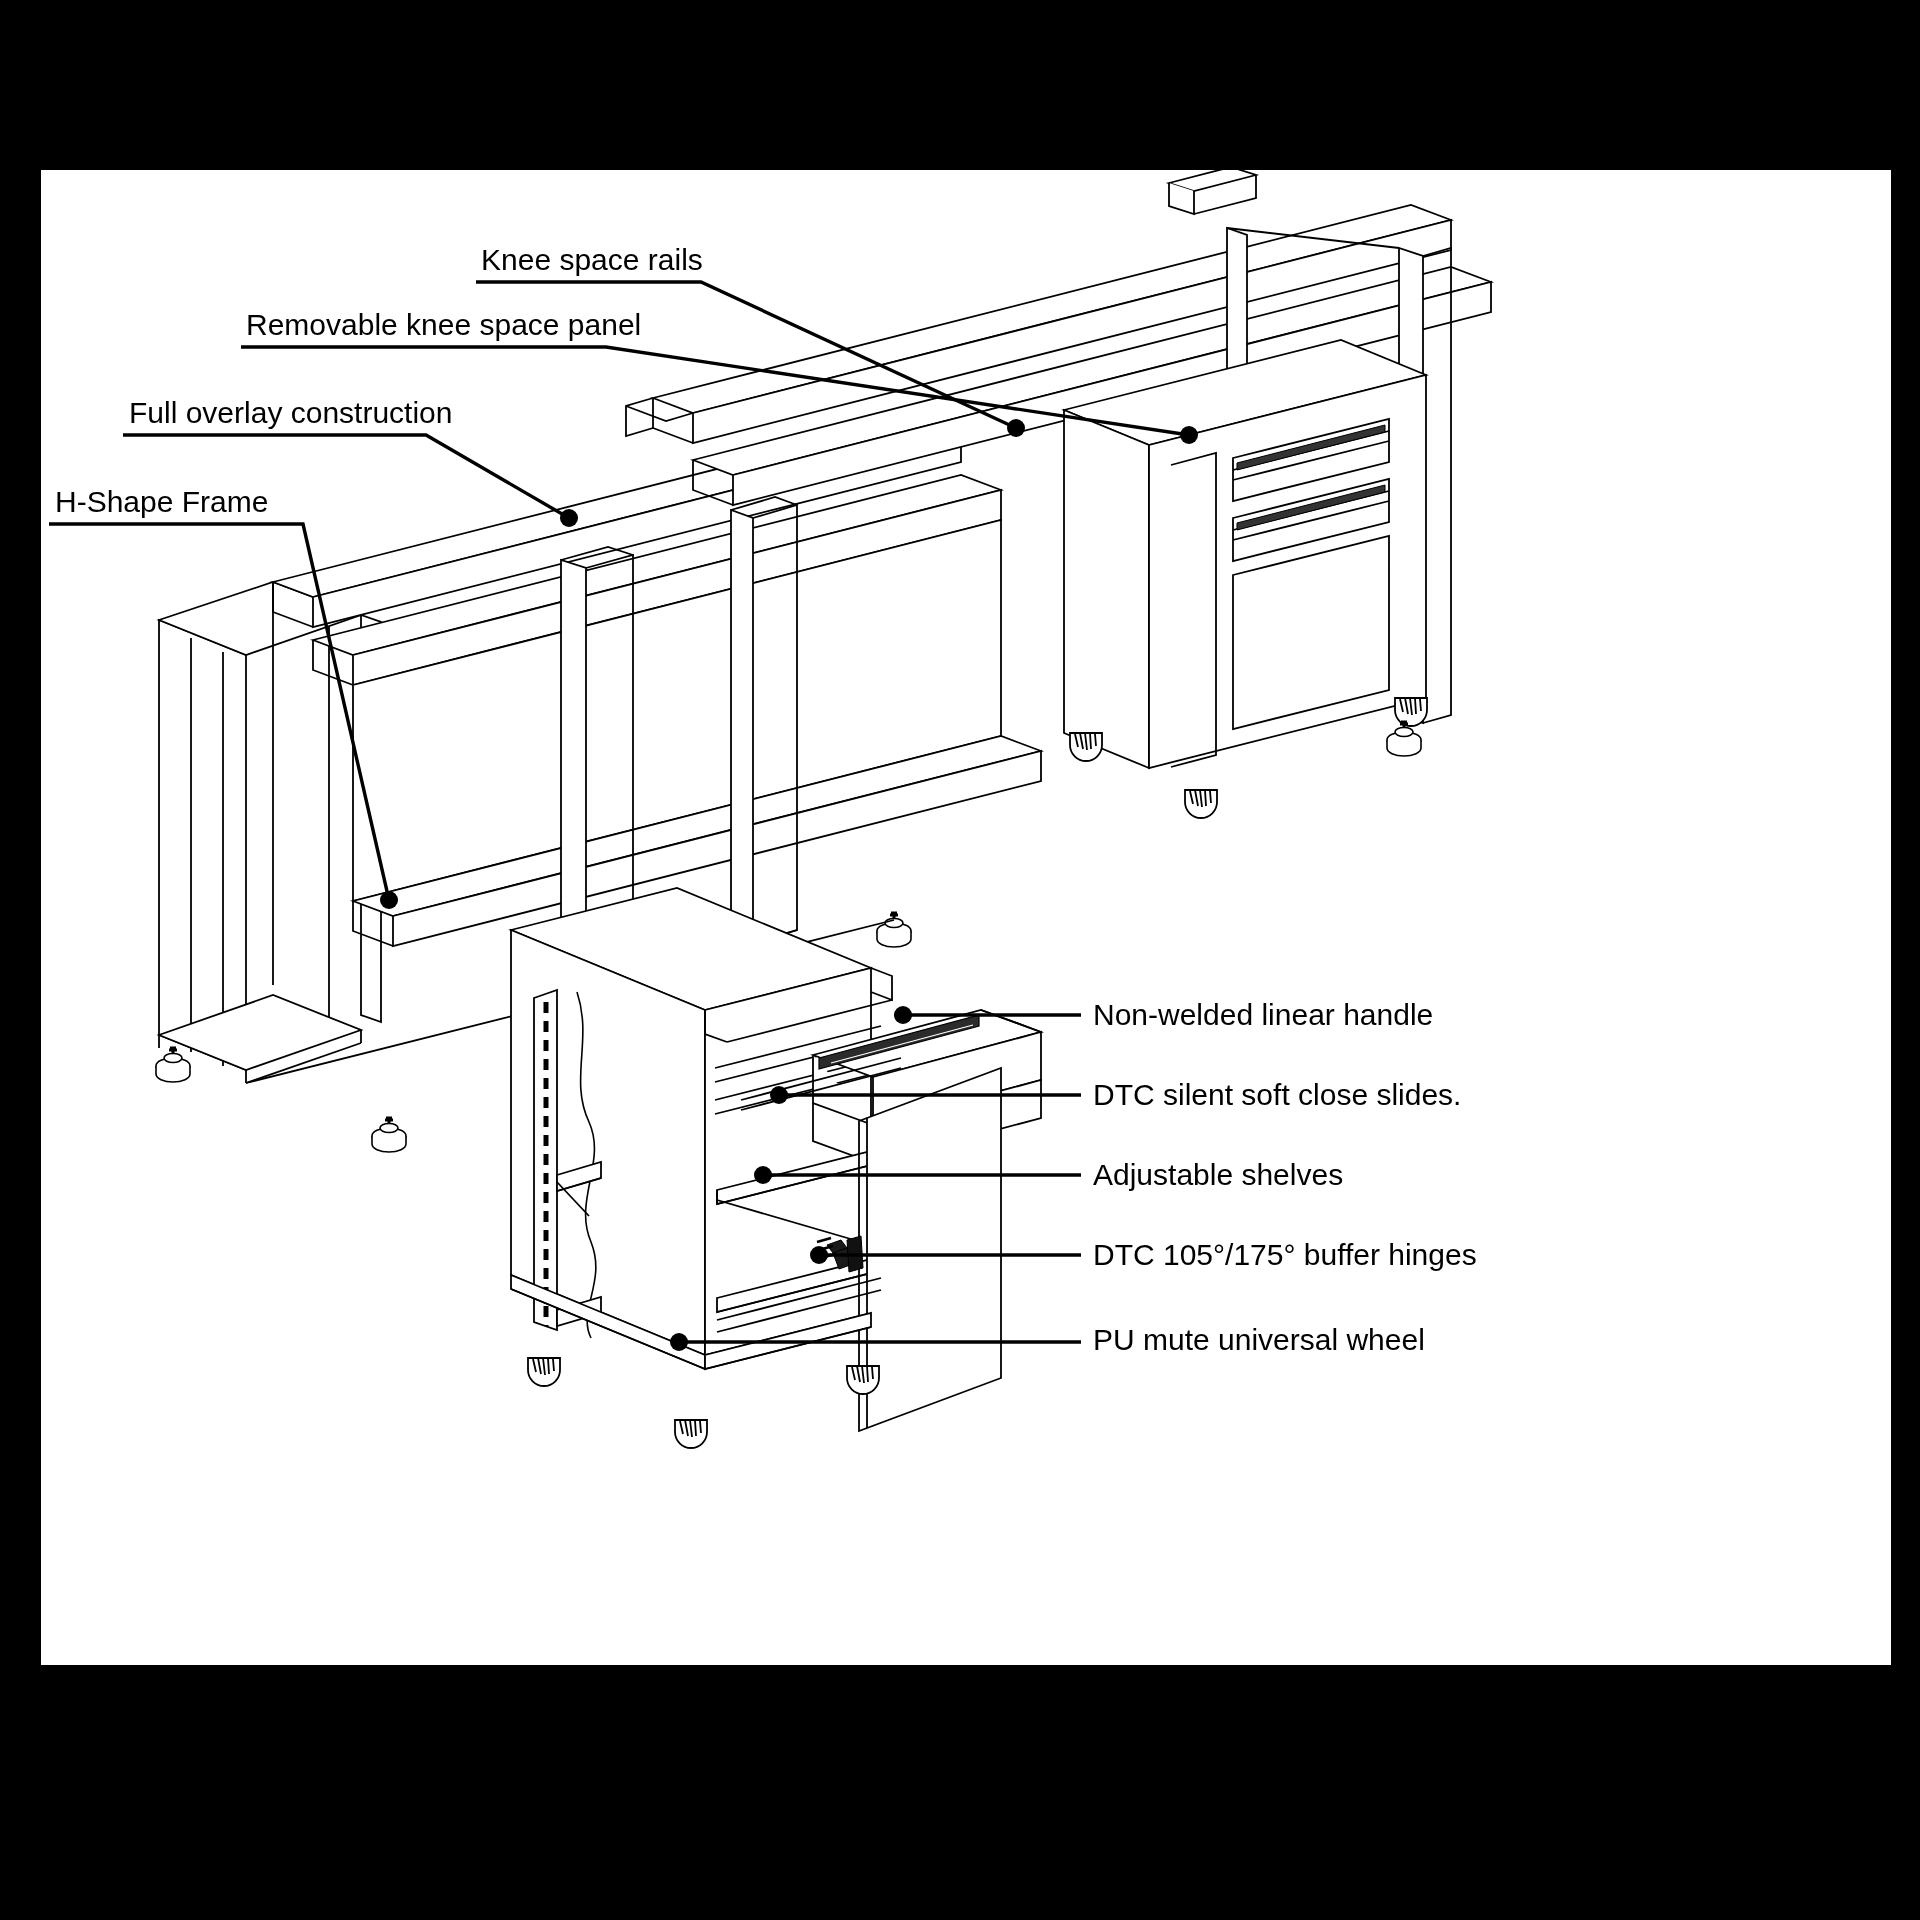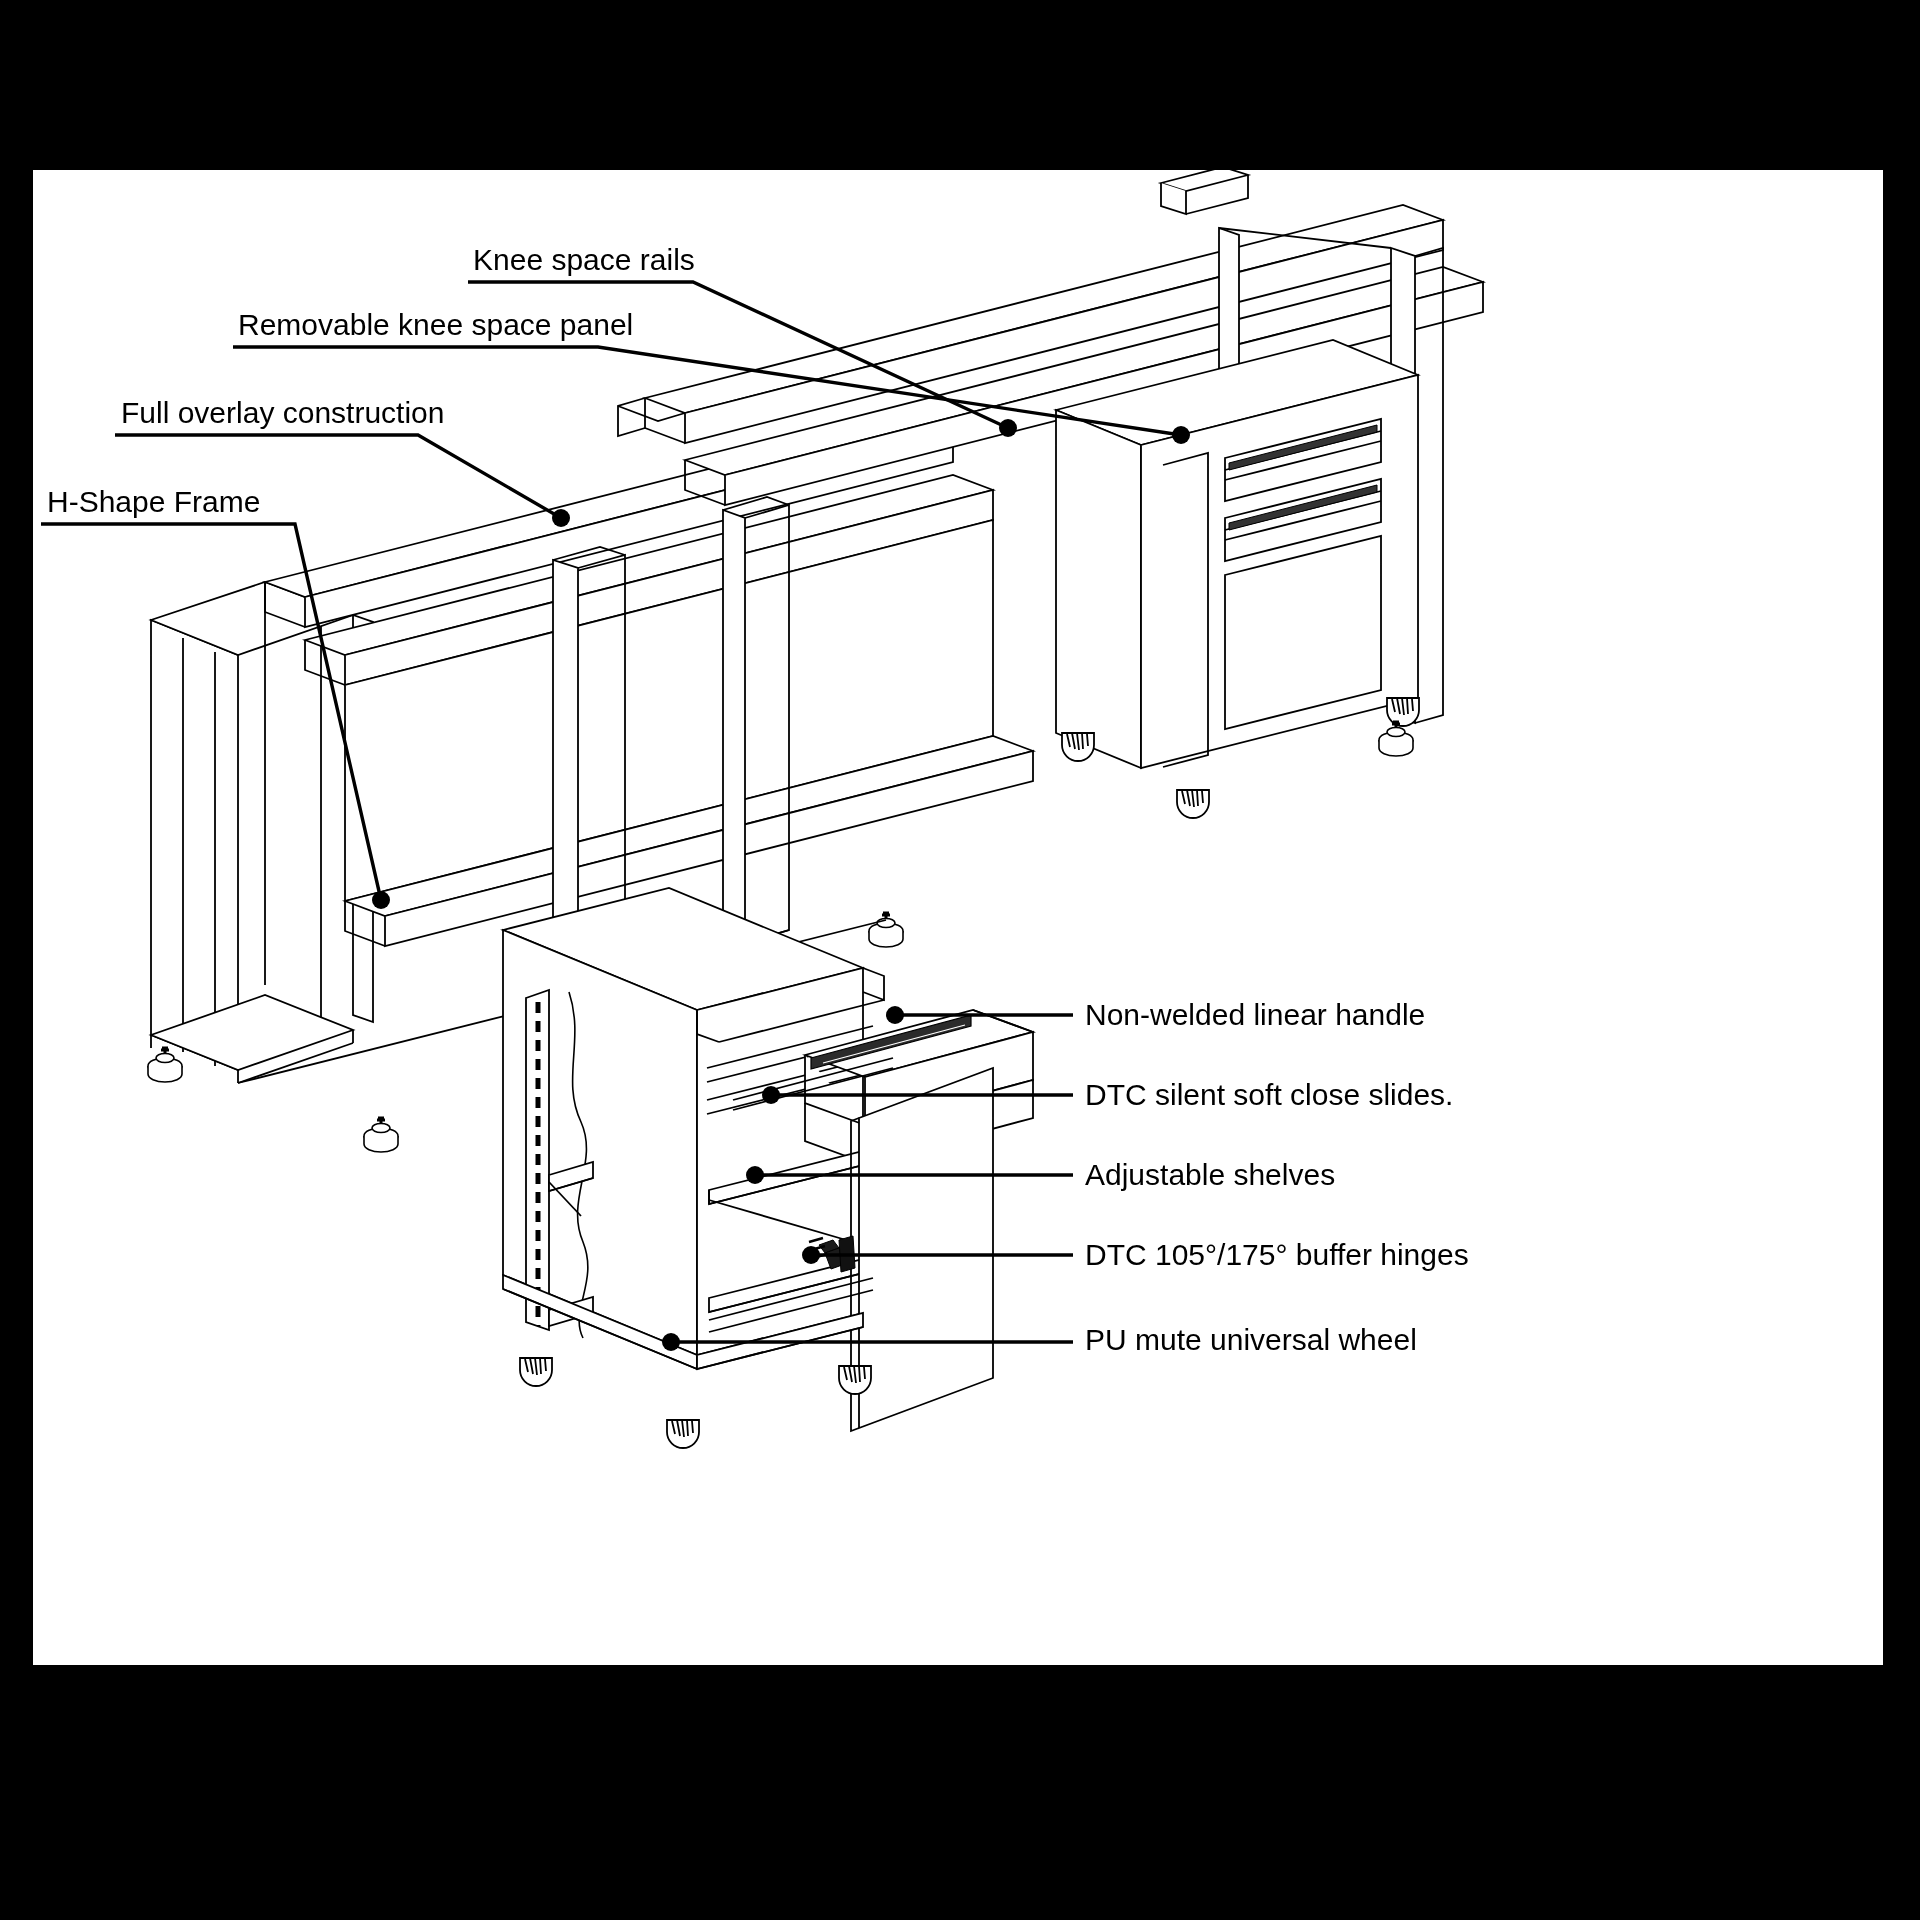--- a/index.html
+++ b/index.html
@@ -14,21 +14,21 @@
     overflow: hidden;
   }
   #stage {
     position: relative;
     width: 1920px;
     height: 1920px;
     background: #000000;
   }
   #canvas {
     position: absolute;
-    left: 33px;
+    left: 41px;
     top: 170px;
     width: 1850px;
     height: 1495px;
     background: #ffffff;
   }
   svg.draw {
     position: absolute;
     left: 0;
     top: 0;
     width: 1850px;

